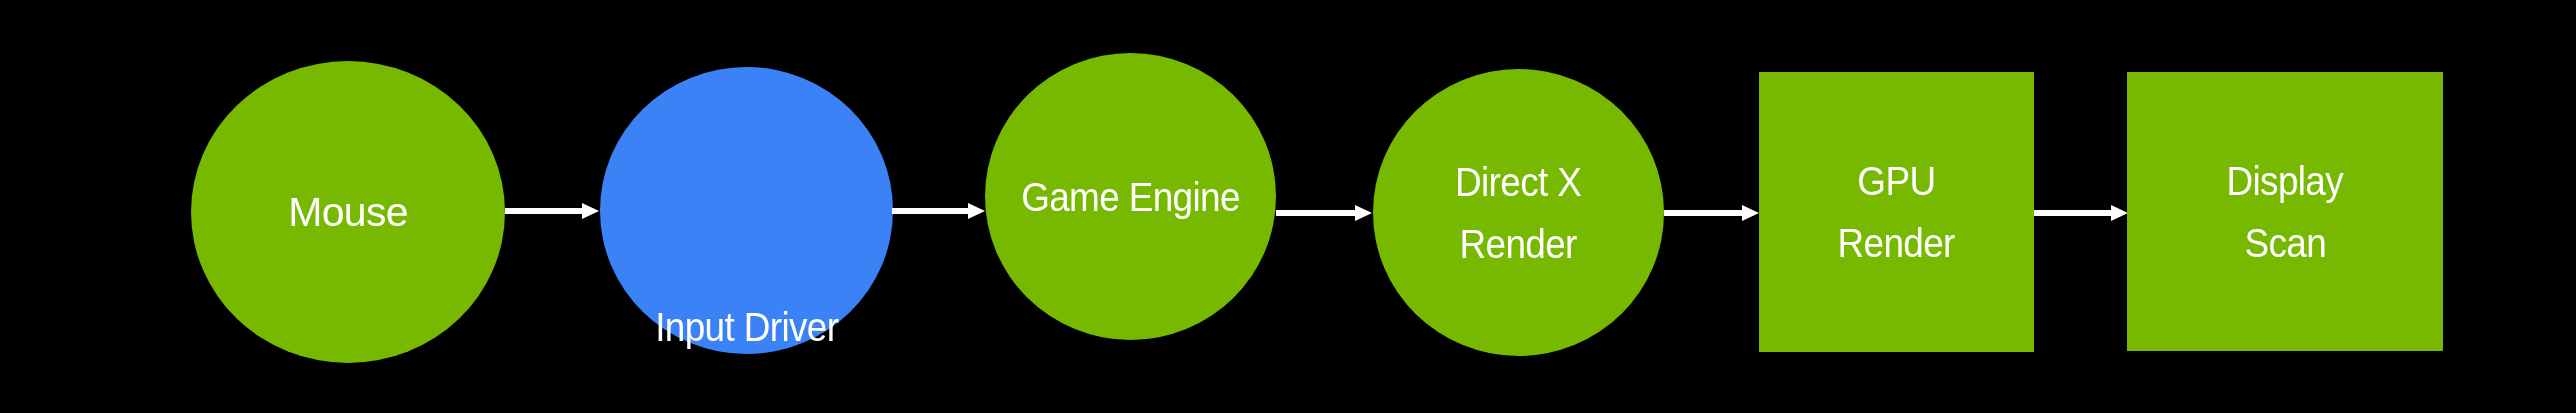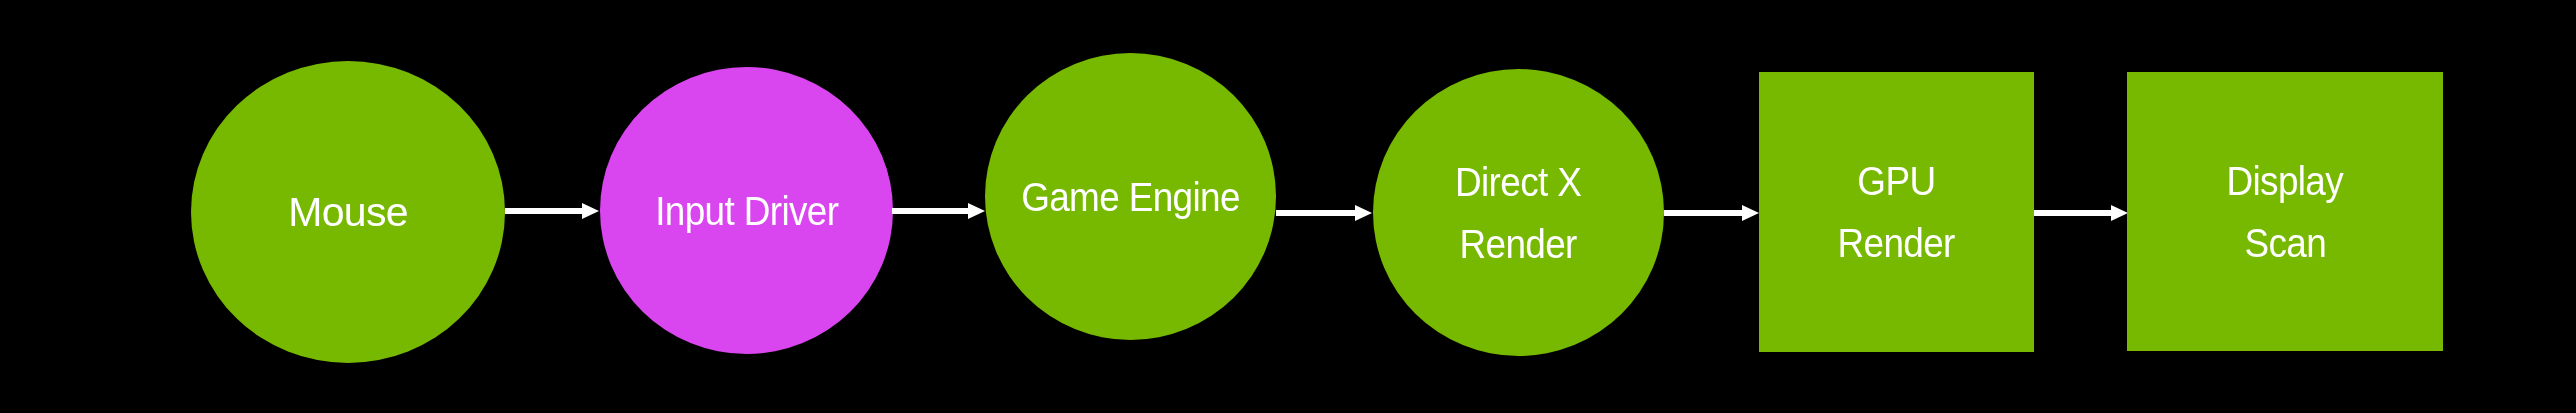--- a/index.html
+++ b/index.html
@@ -84,21 +84,21 @@
 
   <div class="node ellipse single" id="n-mouse" style="background: rgb(118, 185, 0); color: rgb(255, 255, 255);">
     <span class="line">Mouse</span>
   </div>
 
   <div class="arrow" id="a1">
     <div class="shaft" style="width: 78px; background: rgb(255, 255, 255);"></div>
     <div class="head" style="left: 77px; border-left-color: rgb(255, 255, 255);"></div>
   </div>
 
-  <div class="node ellipse single" id="n-input" style="background: #d946ef; color: rgb(255, 255, 255);">
+  <div class="node ellipse single" id="n-input" style="background: #3b82f6; color: rgb(255, 255, 255); justify-content: flex-end;">
     <span class="line">Input Driver</span>
   </div>
 
   <div class="arrow" id="a2">
     <div class="shaft" style="width: 77px; background: rgb(255, 255, 255);"></div>
     <div class="head" style="left: 76px; border-left-color: rgb(255, 255, 255);"></div>
   </div>
 
   <div class="node ellipse single" id="n-game" style="background: rgb(118, 185, 0); color: rgb(255, 255, 255);">
     <span class="line">Game Engine</span>

